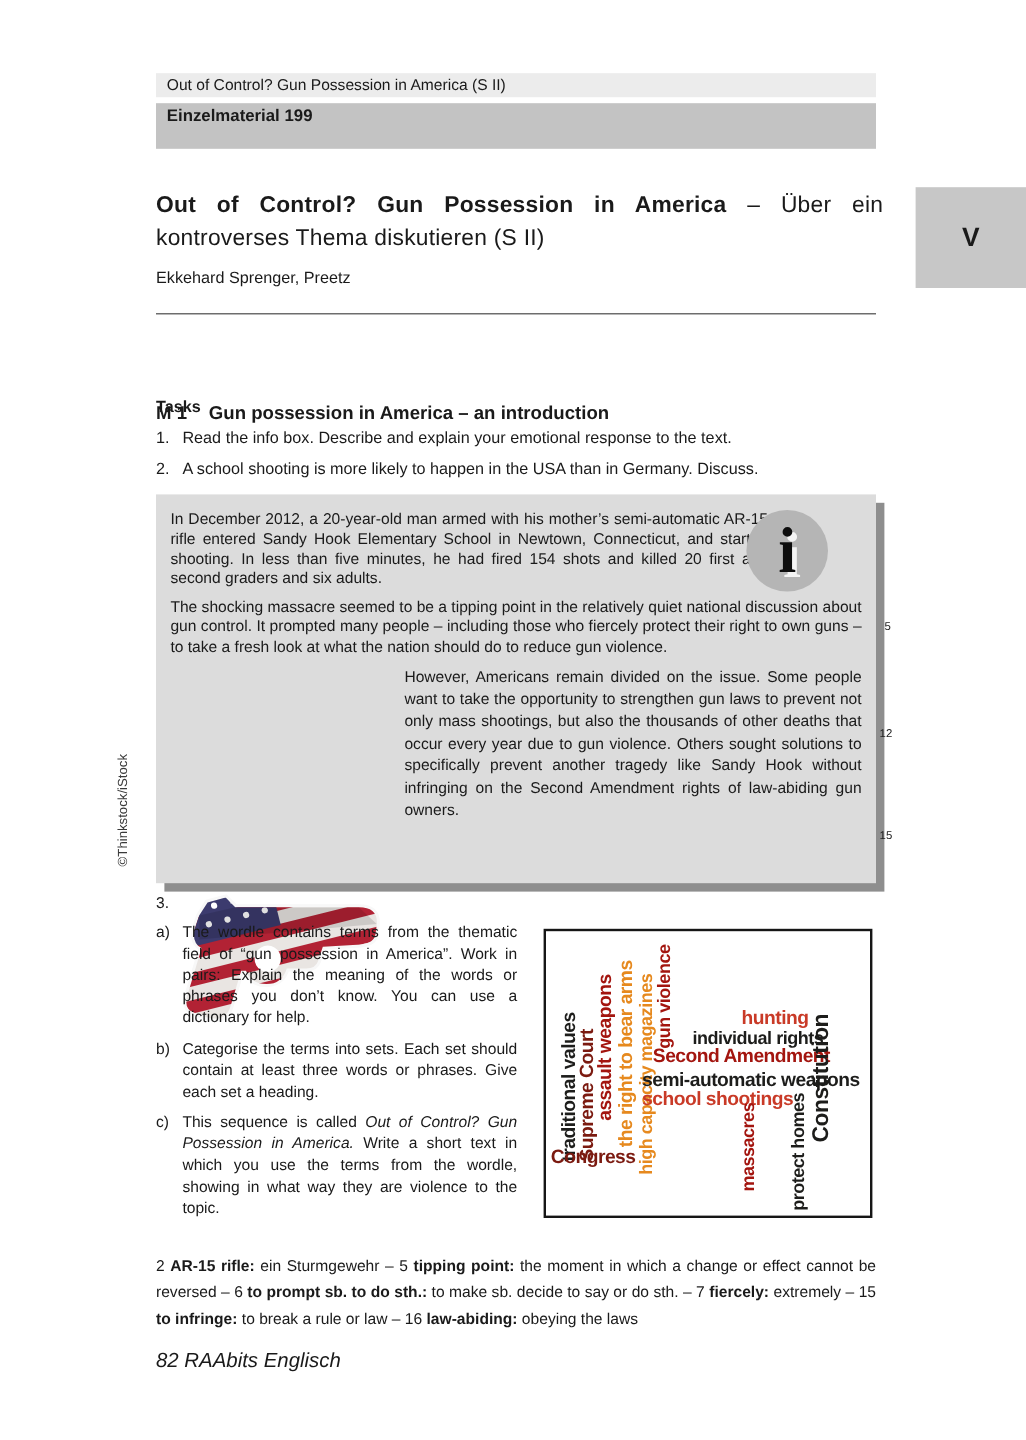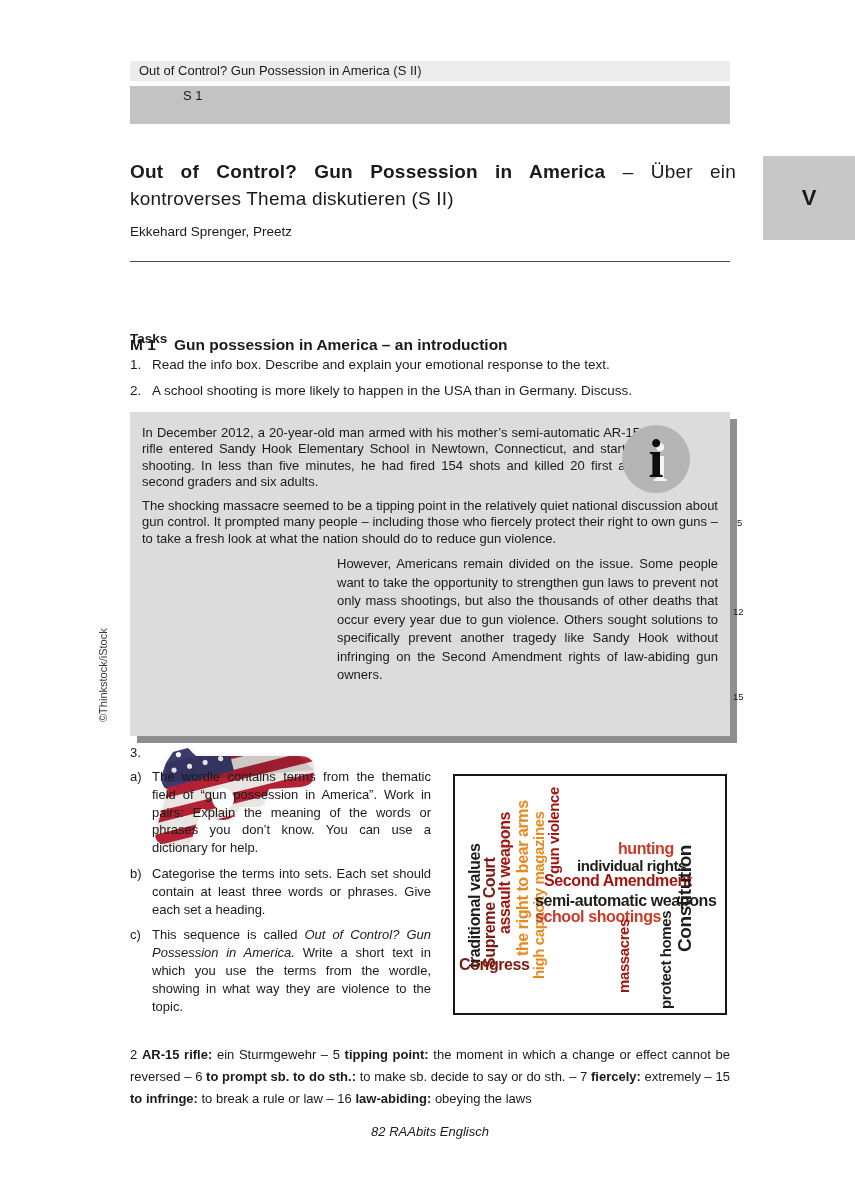--- a/index.html
+++ b/index.html
@@ -53,29 +53,29 @@
   
   .wordle{left:453px;top:774px;width:270px;height:237px;background:#ffffff;border:2px solid #161616;box-sizing:content-box;position:absolute;}
   .ww{position:absolute;font-weight:bold;white-space:nowrap;line-height:1;letter-spacing:-0.4px;}
   .ww.v{transform:rotate(-90deg);transform-origin:0 0;}
   .c-black{color:#1d1d1b;} .c-maroon{color:#7b1a10;} .c-darkred{color:#a3150f;}
   .c-red{color:#c93a27;} .c-orange{color:#e6891e;}
 
   
   .fnotes{left:130px;top:1044px;width:600px;font-size:13px;line-height:22px;text-align:justify;}
   .fnotes .b{font-weight:bold;}
-  .pfoot{left:130px;top:1124px;width:600px;text-align:center;font-size:13px;font-style:italic;}
+  .pfoot{left:130px;top:1124px;width:600px;text-align:left;font-size:17px;font-style:italic;}
 </style>
 </head>
 <body>
 
 <div class="abs bar1">Out of Control? Gun Possession in America (S II)</div>
 
 <div class="abs bar2">
-  <span class="sub">S 1</span>
+  <span class="mat">Einzelmaterial 199</span>
 </div>
 
 <div class="abs vtab">
   <span>V</span>
 </div>
 
 <div class="abs title">
   <span class="tb">Out of Control? Gun Possession in America</span><span> – Über ein kontroverses Thema diskutieren (S II)</span>
 </div>
 

